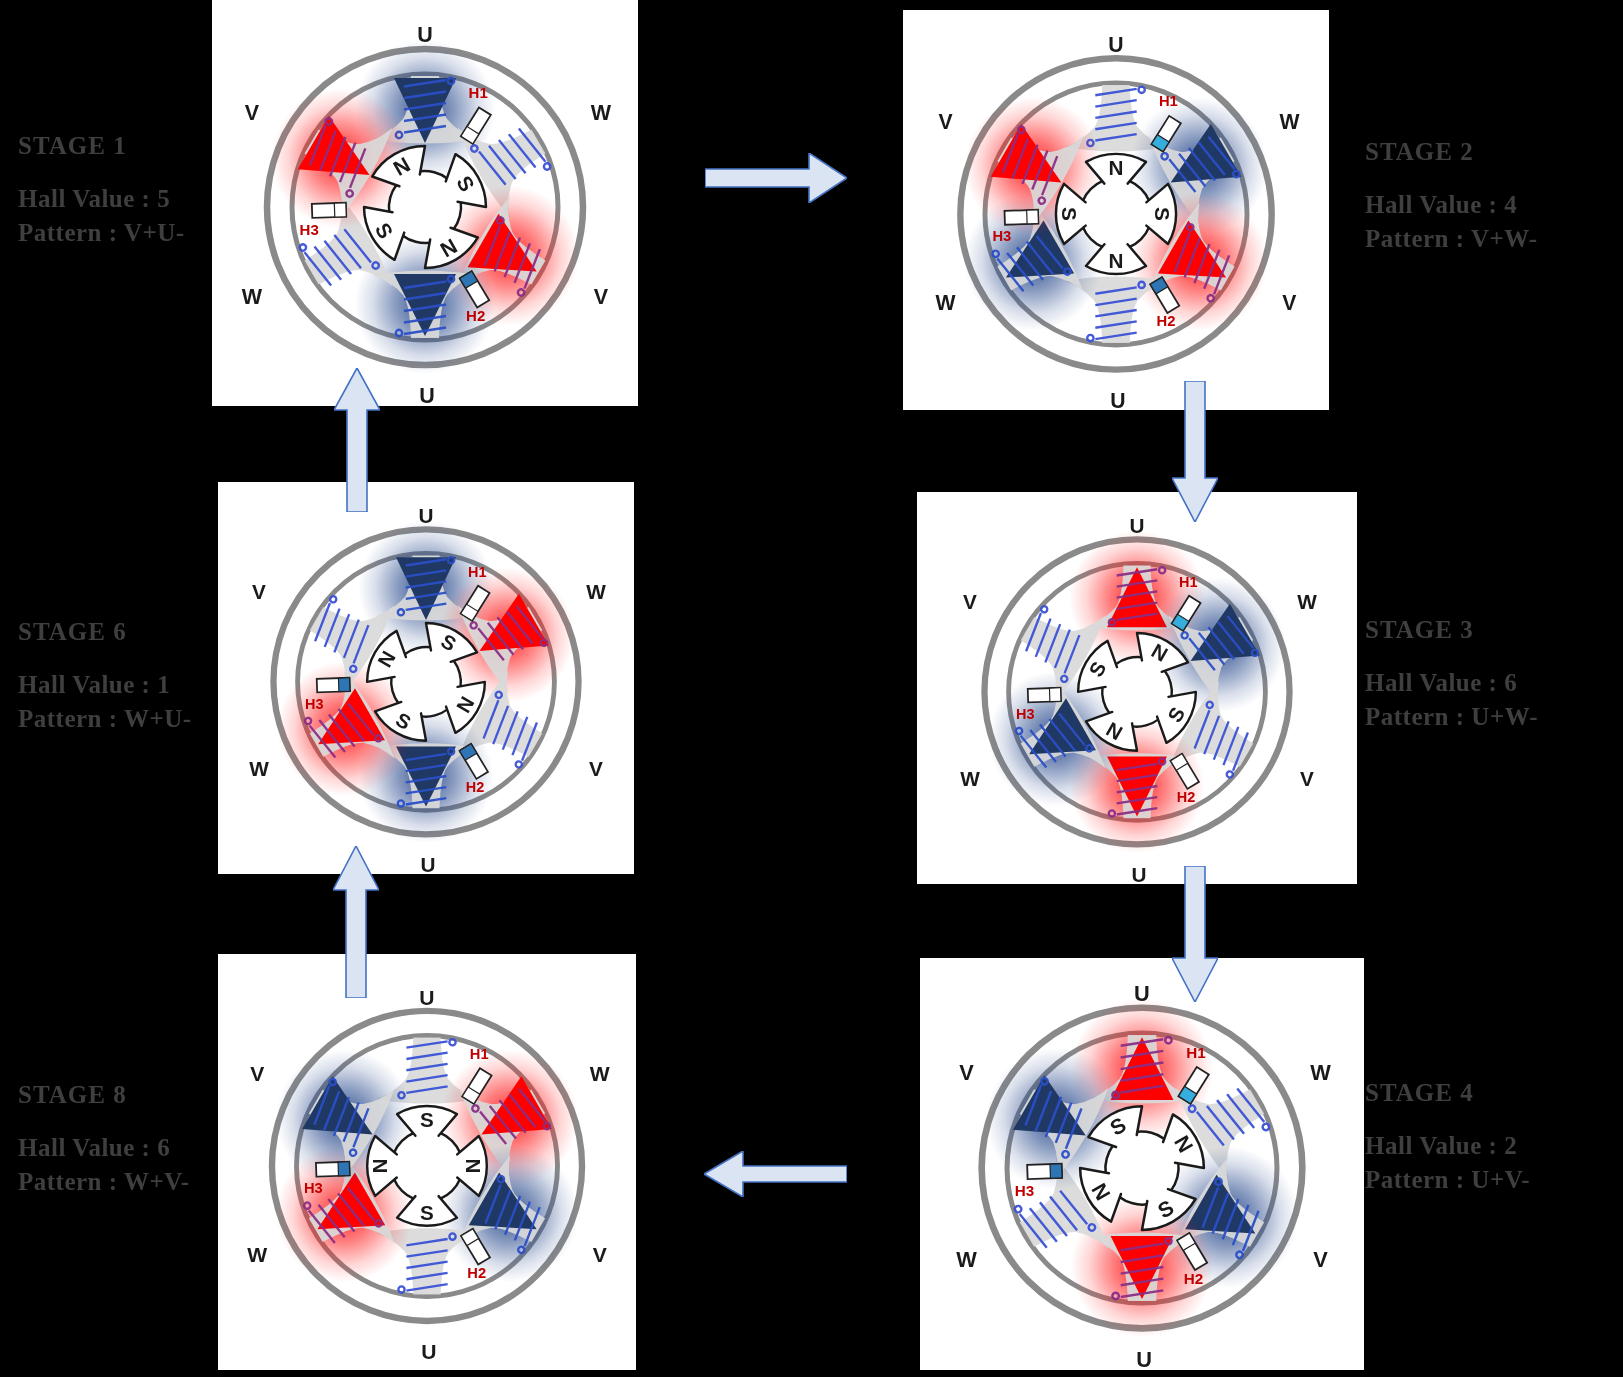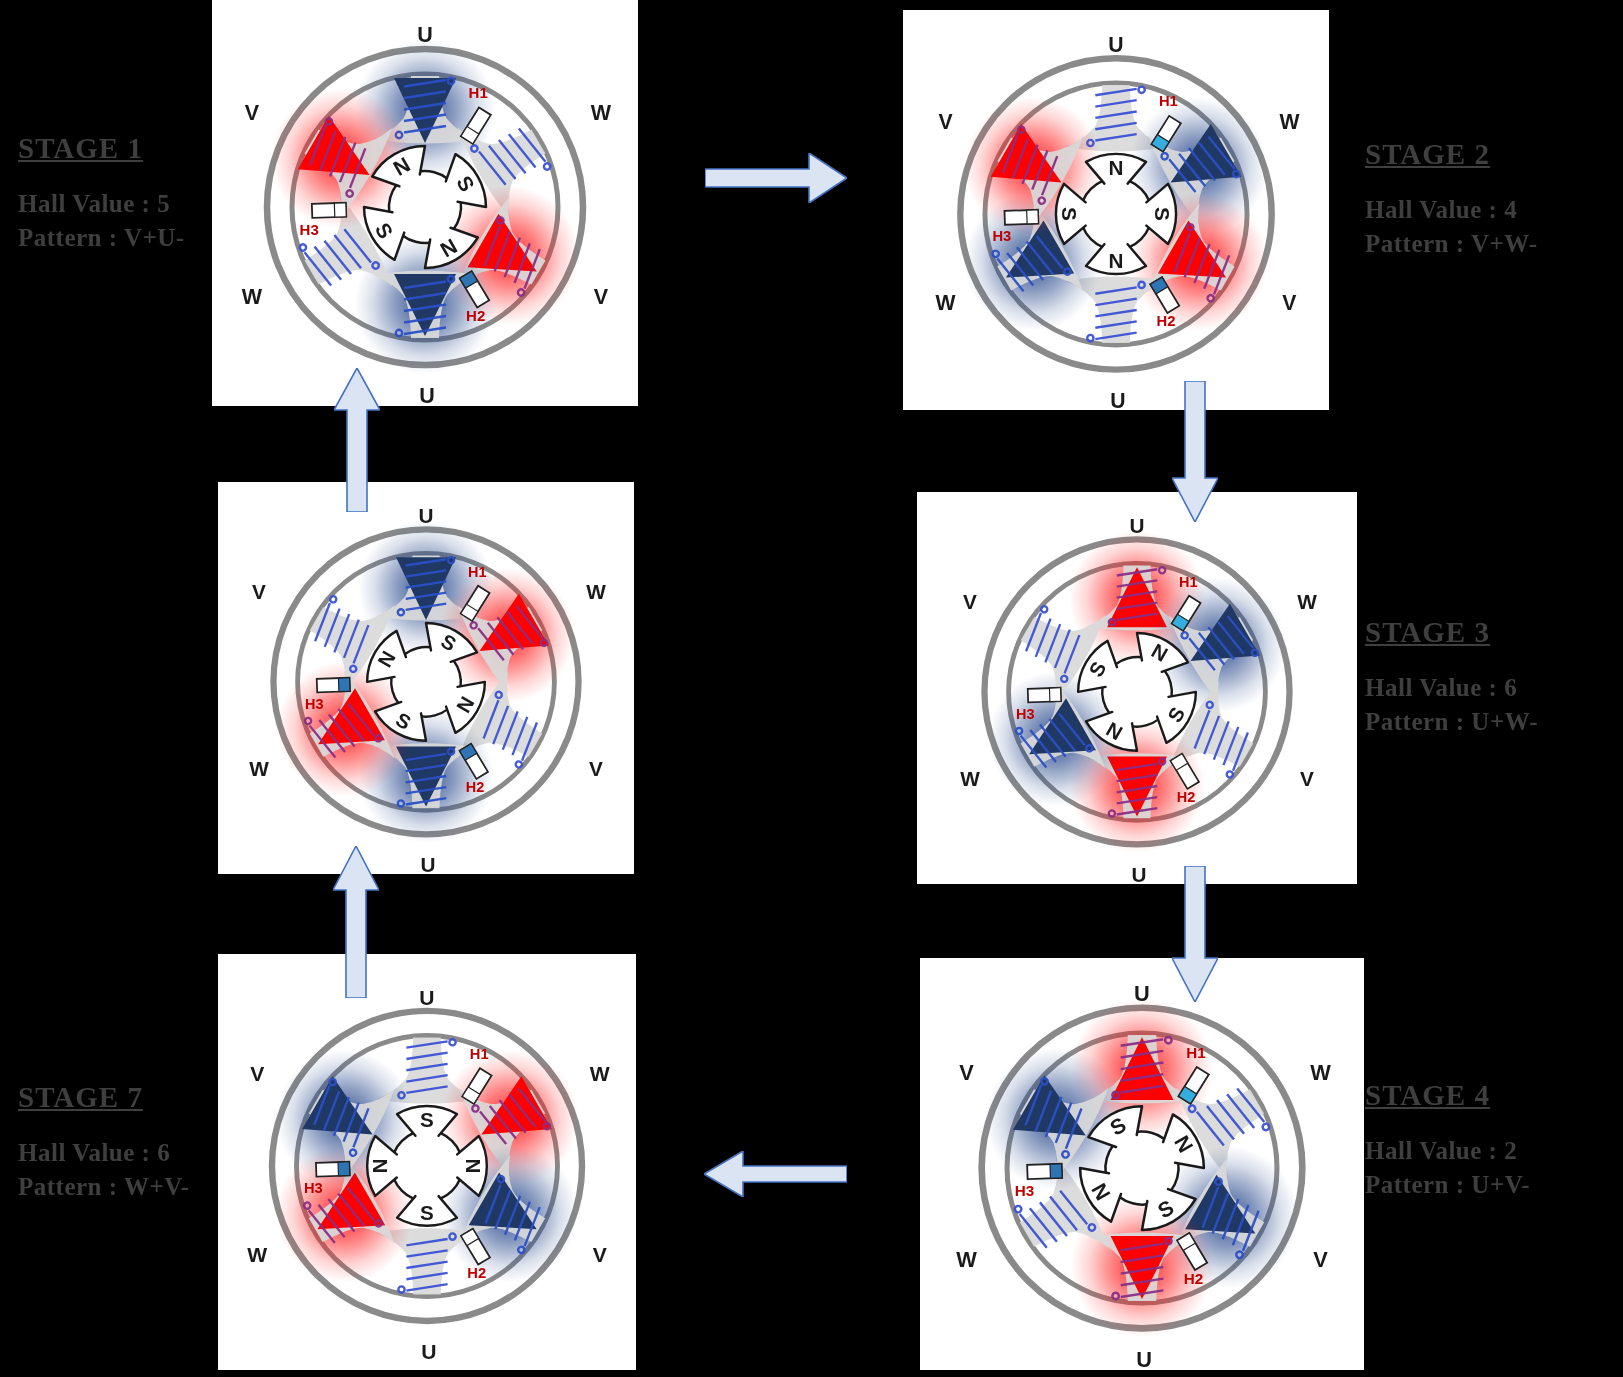--- a/index.html
+++ b/index.html
@@ -2,21 +2,21 @@
 <html><head>
 <meta charset="utf-8">
 <style>
   html,body{margin:0;padding:0;background:#000;}
   #root{position:relative;width:1623px;height:1377px;background:#000;overflow:hidden;
         font-family:"Liberation Sans",sans-serif;}
   .panel{position:absolute;background:#fff;}
   .panel svg{width:100%;height:100%;display:block;}
   .stage-text{position:absolute;font-family:"Liberation Serif",serif;font-weight:700;
               color:#3f3f3f;width:270px;}
-  .stage-name{font-size:29px;letter-spacing:1px;text-decoration:underline;}
+  .stage-name{font-size:25px;letter-spacing:1px;}
   .stage-lines{margin-top:22px;font-size:25px;line-height:34px;letter-spacing:.5px;}
   .arrow{position:absolute;z-index:5;}
 </style>
 </head>
 <body>
 
 <div id="root" style="background: rgb(0, 0, 0);">
 
   <div class="panel" style="left:212px;top:0;width:426px;height:406px">
     <svg viewBox="0 0 426 406">
@@ -857,24 +857,31 @@
     </div>
   </div>
   <div class="stage-text" style="left: 1365px; top: 1079px; color: rgb(63, 63, 63);">
     <div class="stage-name">STAGE 4</div>
     <div class="stage-lines">
       <div>Hall Value : 2</div>
       <div>Pattern : U+V-</div>
     </div>
   </div>
   <div class="stage-text" style="left: 18px; top: 1081px; color: rgb(63, 63, 63);">
-    <div class="stage-name">STAGE 7</div>
+    <div class="stage-name">STAGE 8</div>
     <div class="stage-lines">
       <div>Hall Value : 6</div>
       <div>Pattern : W+V-</div>
+    </div>
+  </div>
+  <div class="stage-text" style="left: 18px; top: 618px; color: rgb(63, 63, 63);">
+    <div class="stage-name">STAGE 6</div>
+    <div class="stage-lines">
+      <div>Hall Value : 1</div>
+      <div>Pattern : W+U-</div>
     </div>
   </div>
 
   <svg class="arrow" style="left:705px;top:153px" width="142" height="50">
     <polygon points="0,16 104,16 104,0 142,25 104,50 104,34 0,34" fill="#dbe4f3" stroke="#4472c4" stroke-width="1.6"></polygon>
   </svg>
   <svg class="arrow" style="left:1172px;top:381px" width="46" height="141">
     <polygon points="13,0 33,0 33,97 46,97 23,141 0,97 13,97" fill="#dbe4f3" stroke="#4472c4" stroke-width="1.6"></polygon>
   </svg>
   <svg class="arrow" style="left:1172px;top:866px" width="46" height="136">

